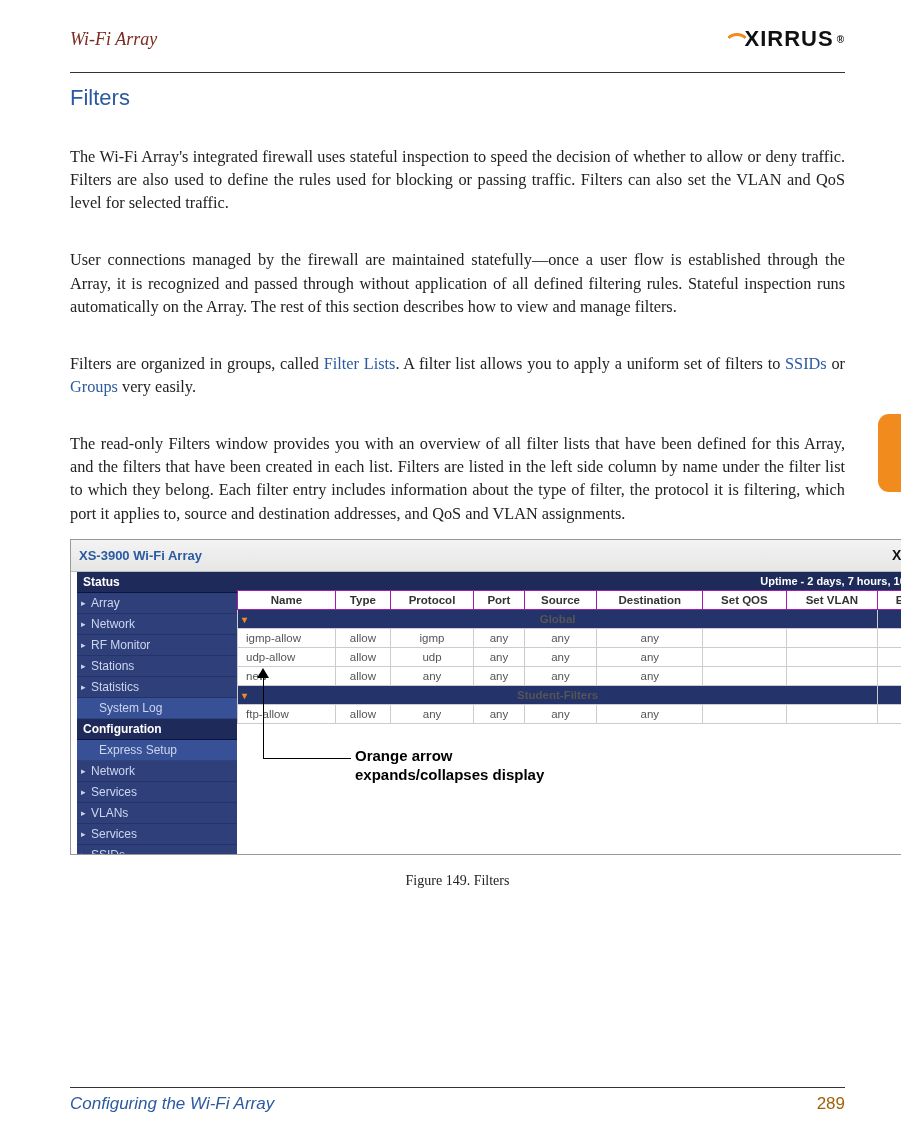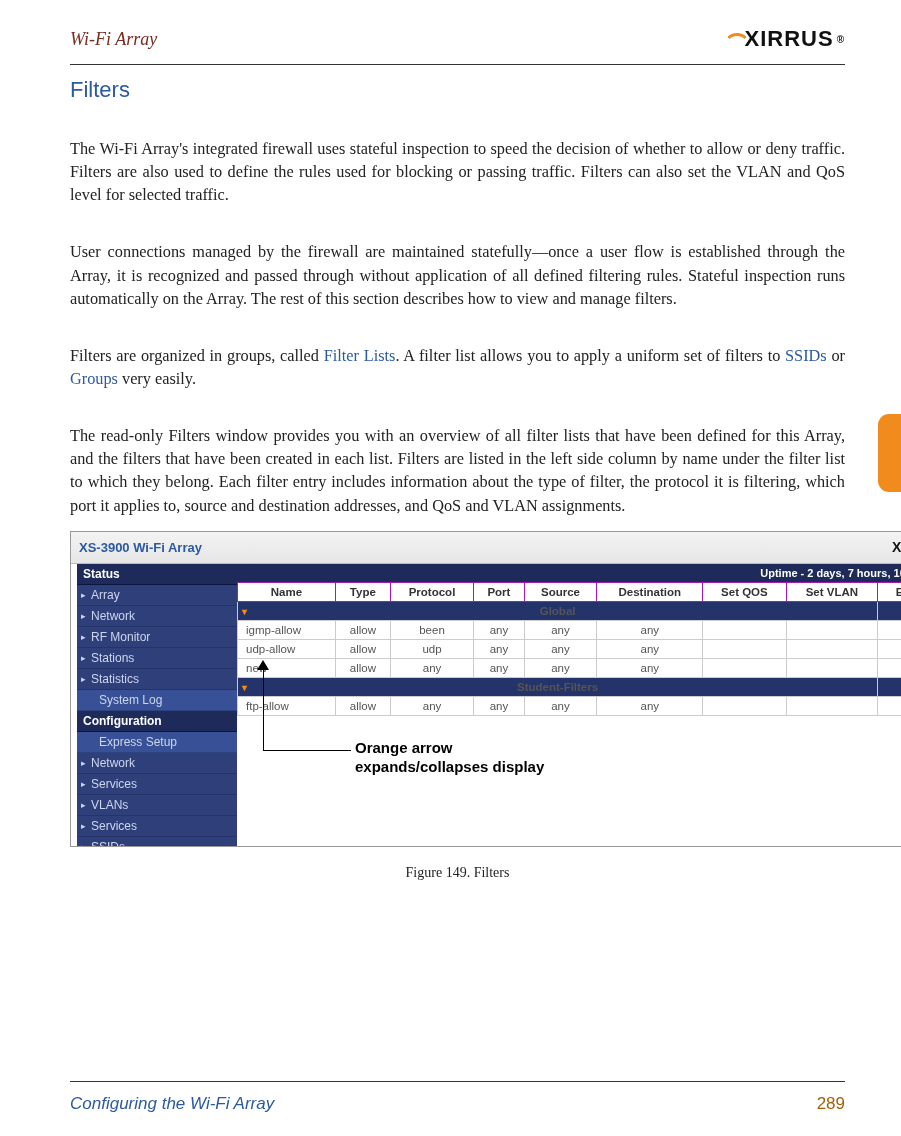--- a/index.html
+++ b/index.html
@@ -14,21 +14,21 @@
     .page {
       padding: 26px 56px 20px 70px;
       position: relative;
       height: 100%;
     }
     .hdr {
       display: flex;
       justify-content: space-between;
       align-items: center;
       border-bottom: 1px solid #333;
-      padding-bottom: 12px;
+      padding-bottom: 20px;
       margin-bottom: 12px;
       gap: 28px;
     }
     .hdr-title {
       font-family: Georgia, serif;
       font-style: italic;
       color: #7a2a1f;
       font-size: 18px;
     }
     .hdr-logo {
@@ -126,21 +126,21 @@
       line-height:1.3;
       color:#000;
     }
     .fig-caption { text-align:center; font-size:14px; font-family:'Book Antiqua', Palatino, Georgia, serif; margin-top:18px;}
     .footer {
       position:absolute;
       bottom:22px;
       left:70px;
       right:56px;
       border-top:1px solid #333;
-      padding-top:12px;
+      padding-top:6px;
       display:flex;
       justify-content:space-between;
       font-family: Verdana, Arial, sans-serif;
       font-size:17px;
     }
     .footer-left { color:#2b5aa0; font-style: italic; }
     .footer-right { color:#a16207; }
   </style>
 </head>
 <body>
@@ -204,21 +204,21 @@
             <th>Set VLAN</th>
             <th>Enabled</th>
           </tr>
           <tr class="row-header">
             <td colspan="8"><span class="tog">▾</span><span>Global</span></td>
             <td class="last">Yes</td>
           </tr>
           <tr>
             <td class="tlink">igmp-allow</td>
             <td>allow</td>
-            <td>been</td>
+            <td>igmp</td>
             <td>any</td>
             <td>any</td>
             <td>any</td>
             <td></td>
             <td></td>
             <td>Yes</td>
           </tr>
           <tr>
             <td class="tlink">udp-allow</td>
             <td>allow</td>

